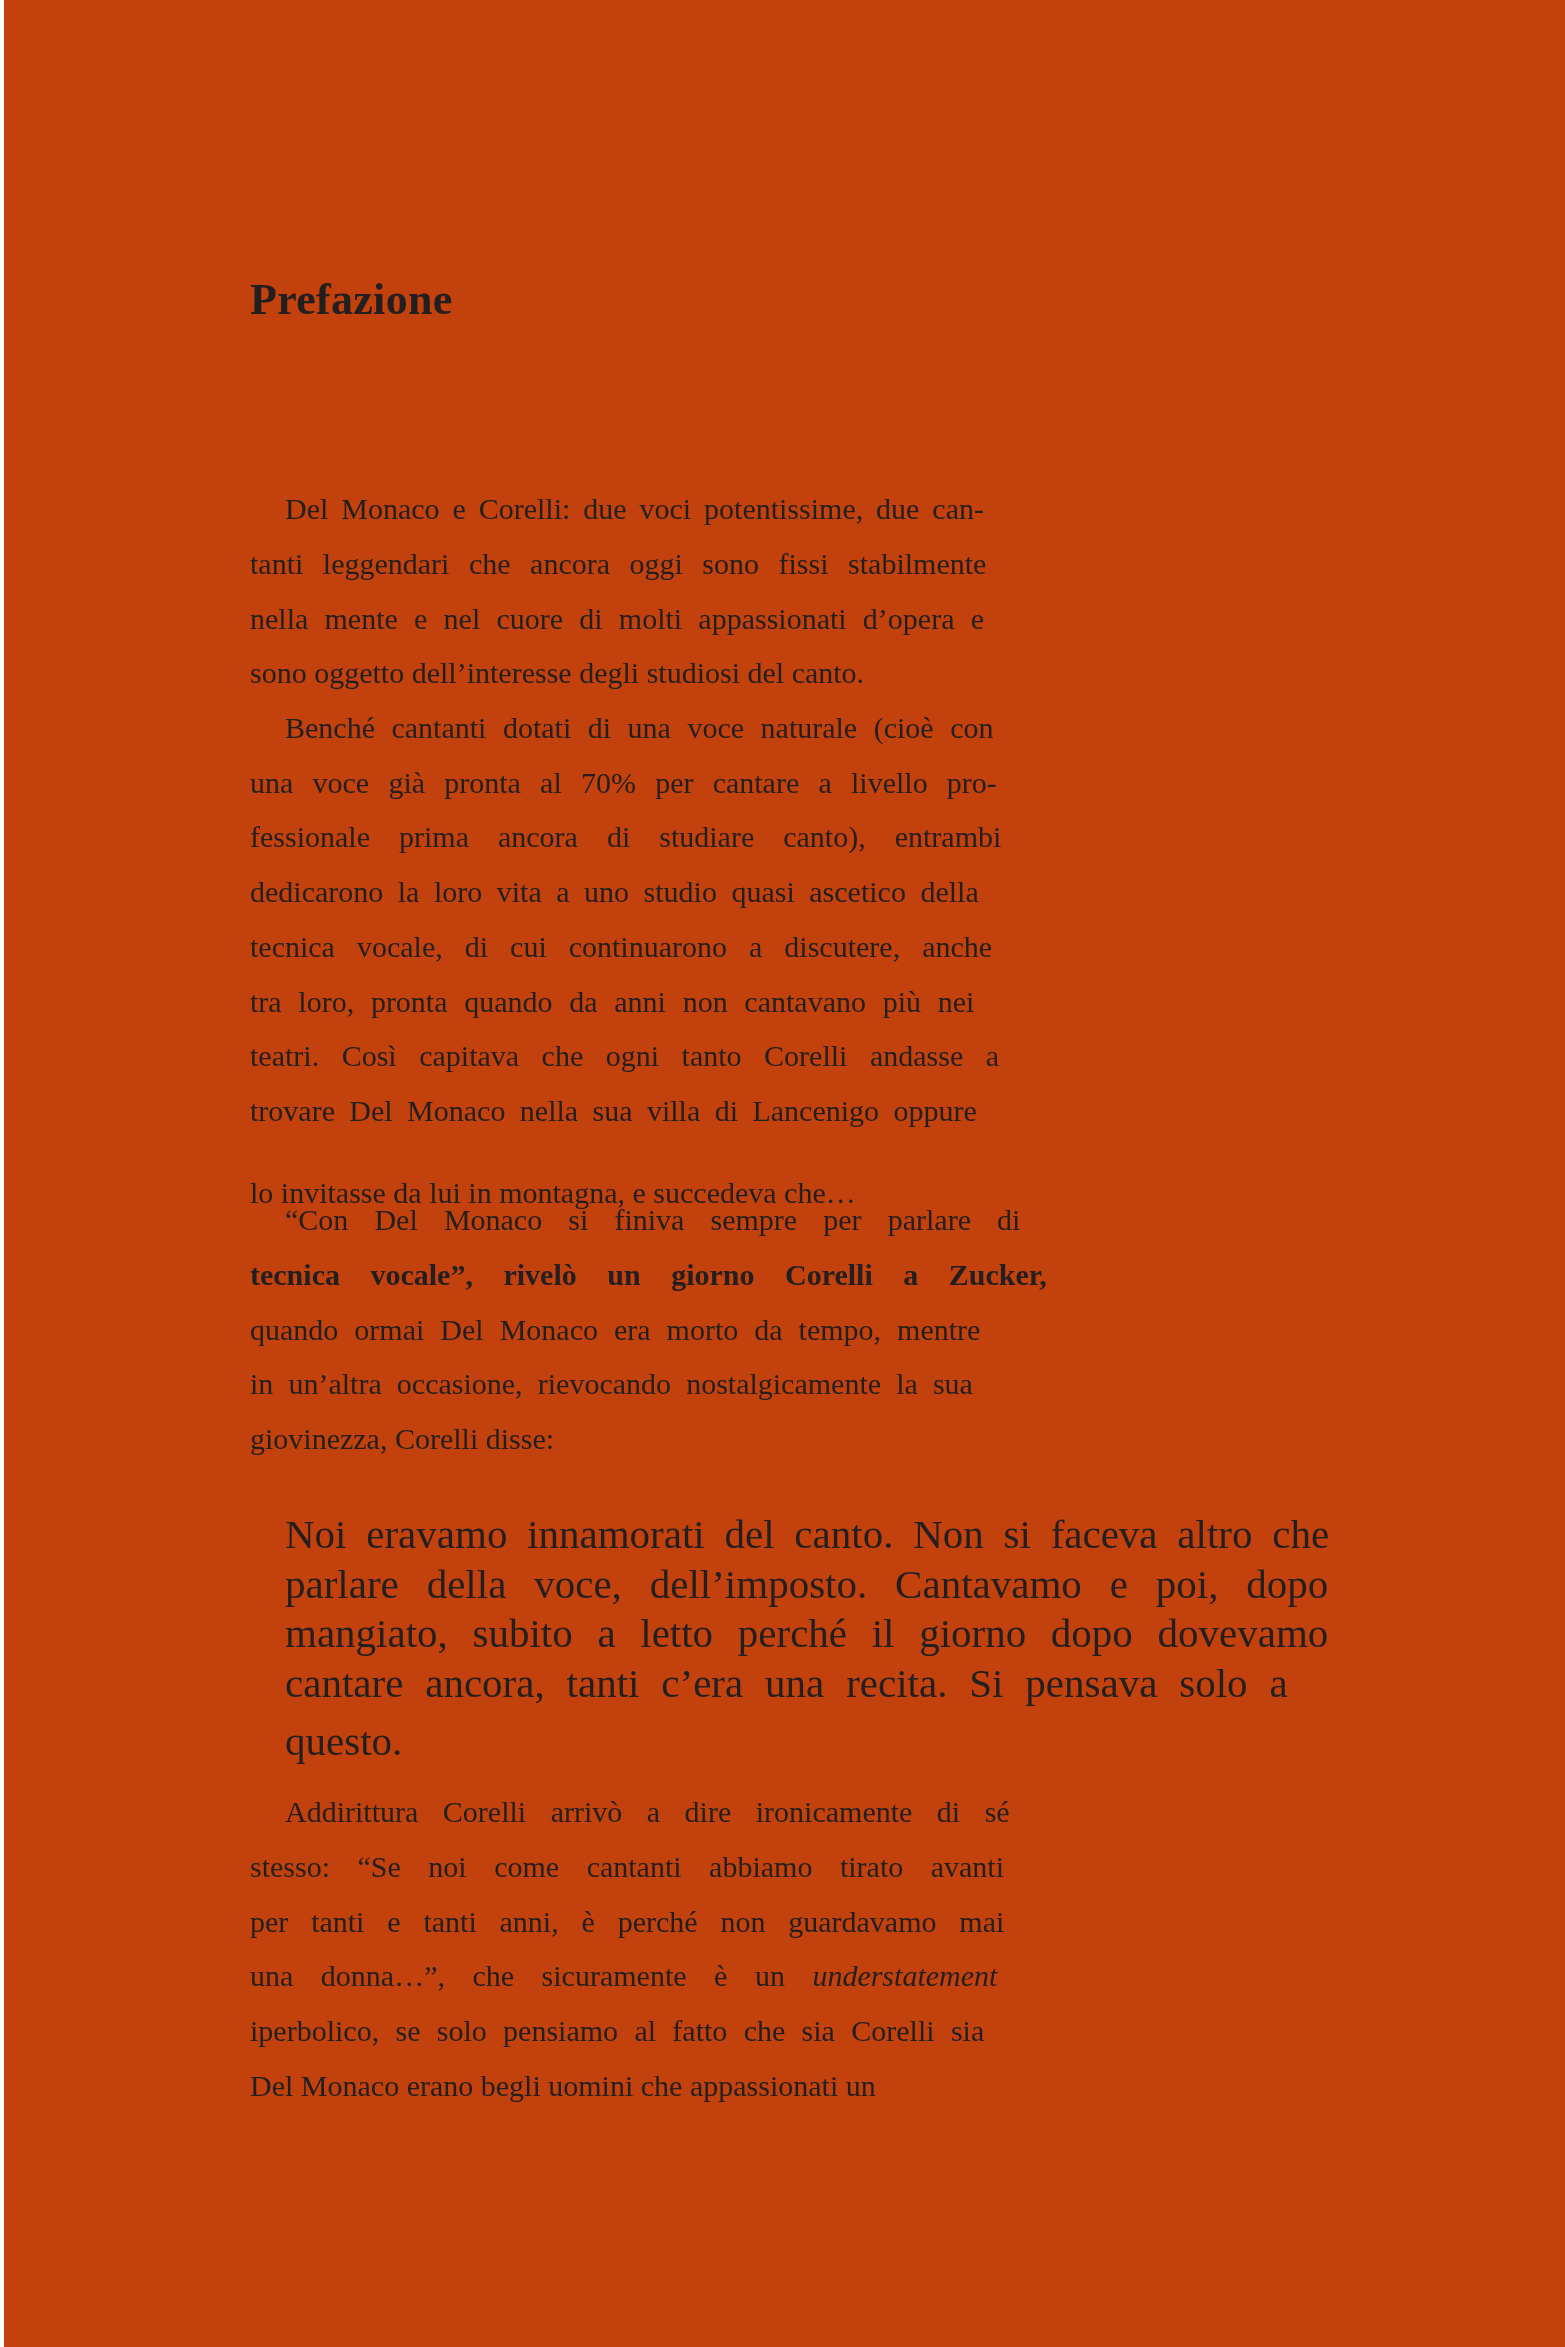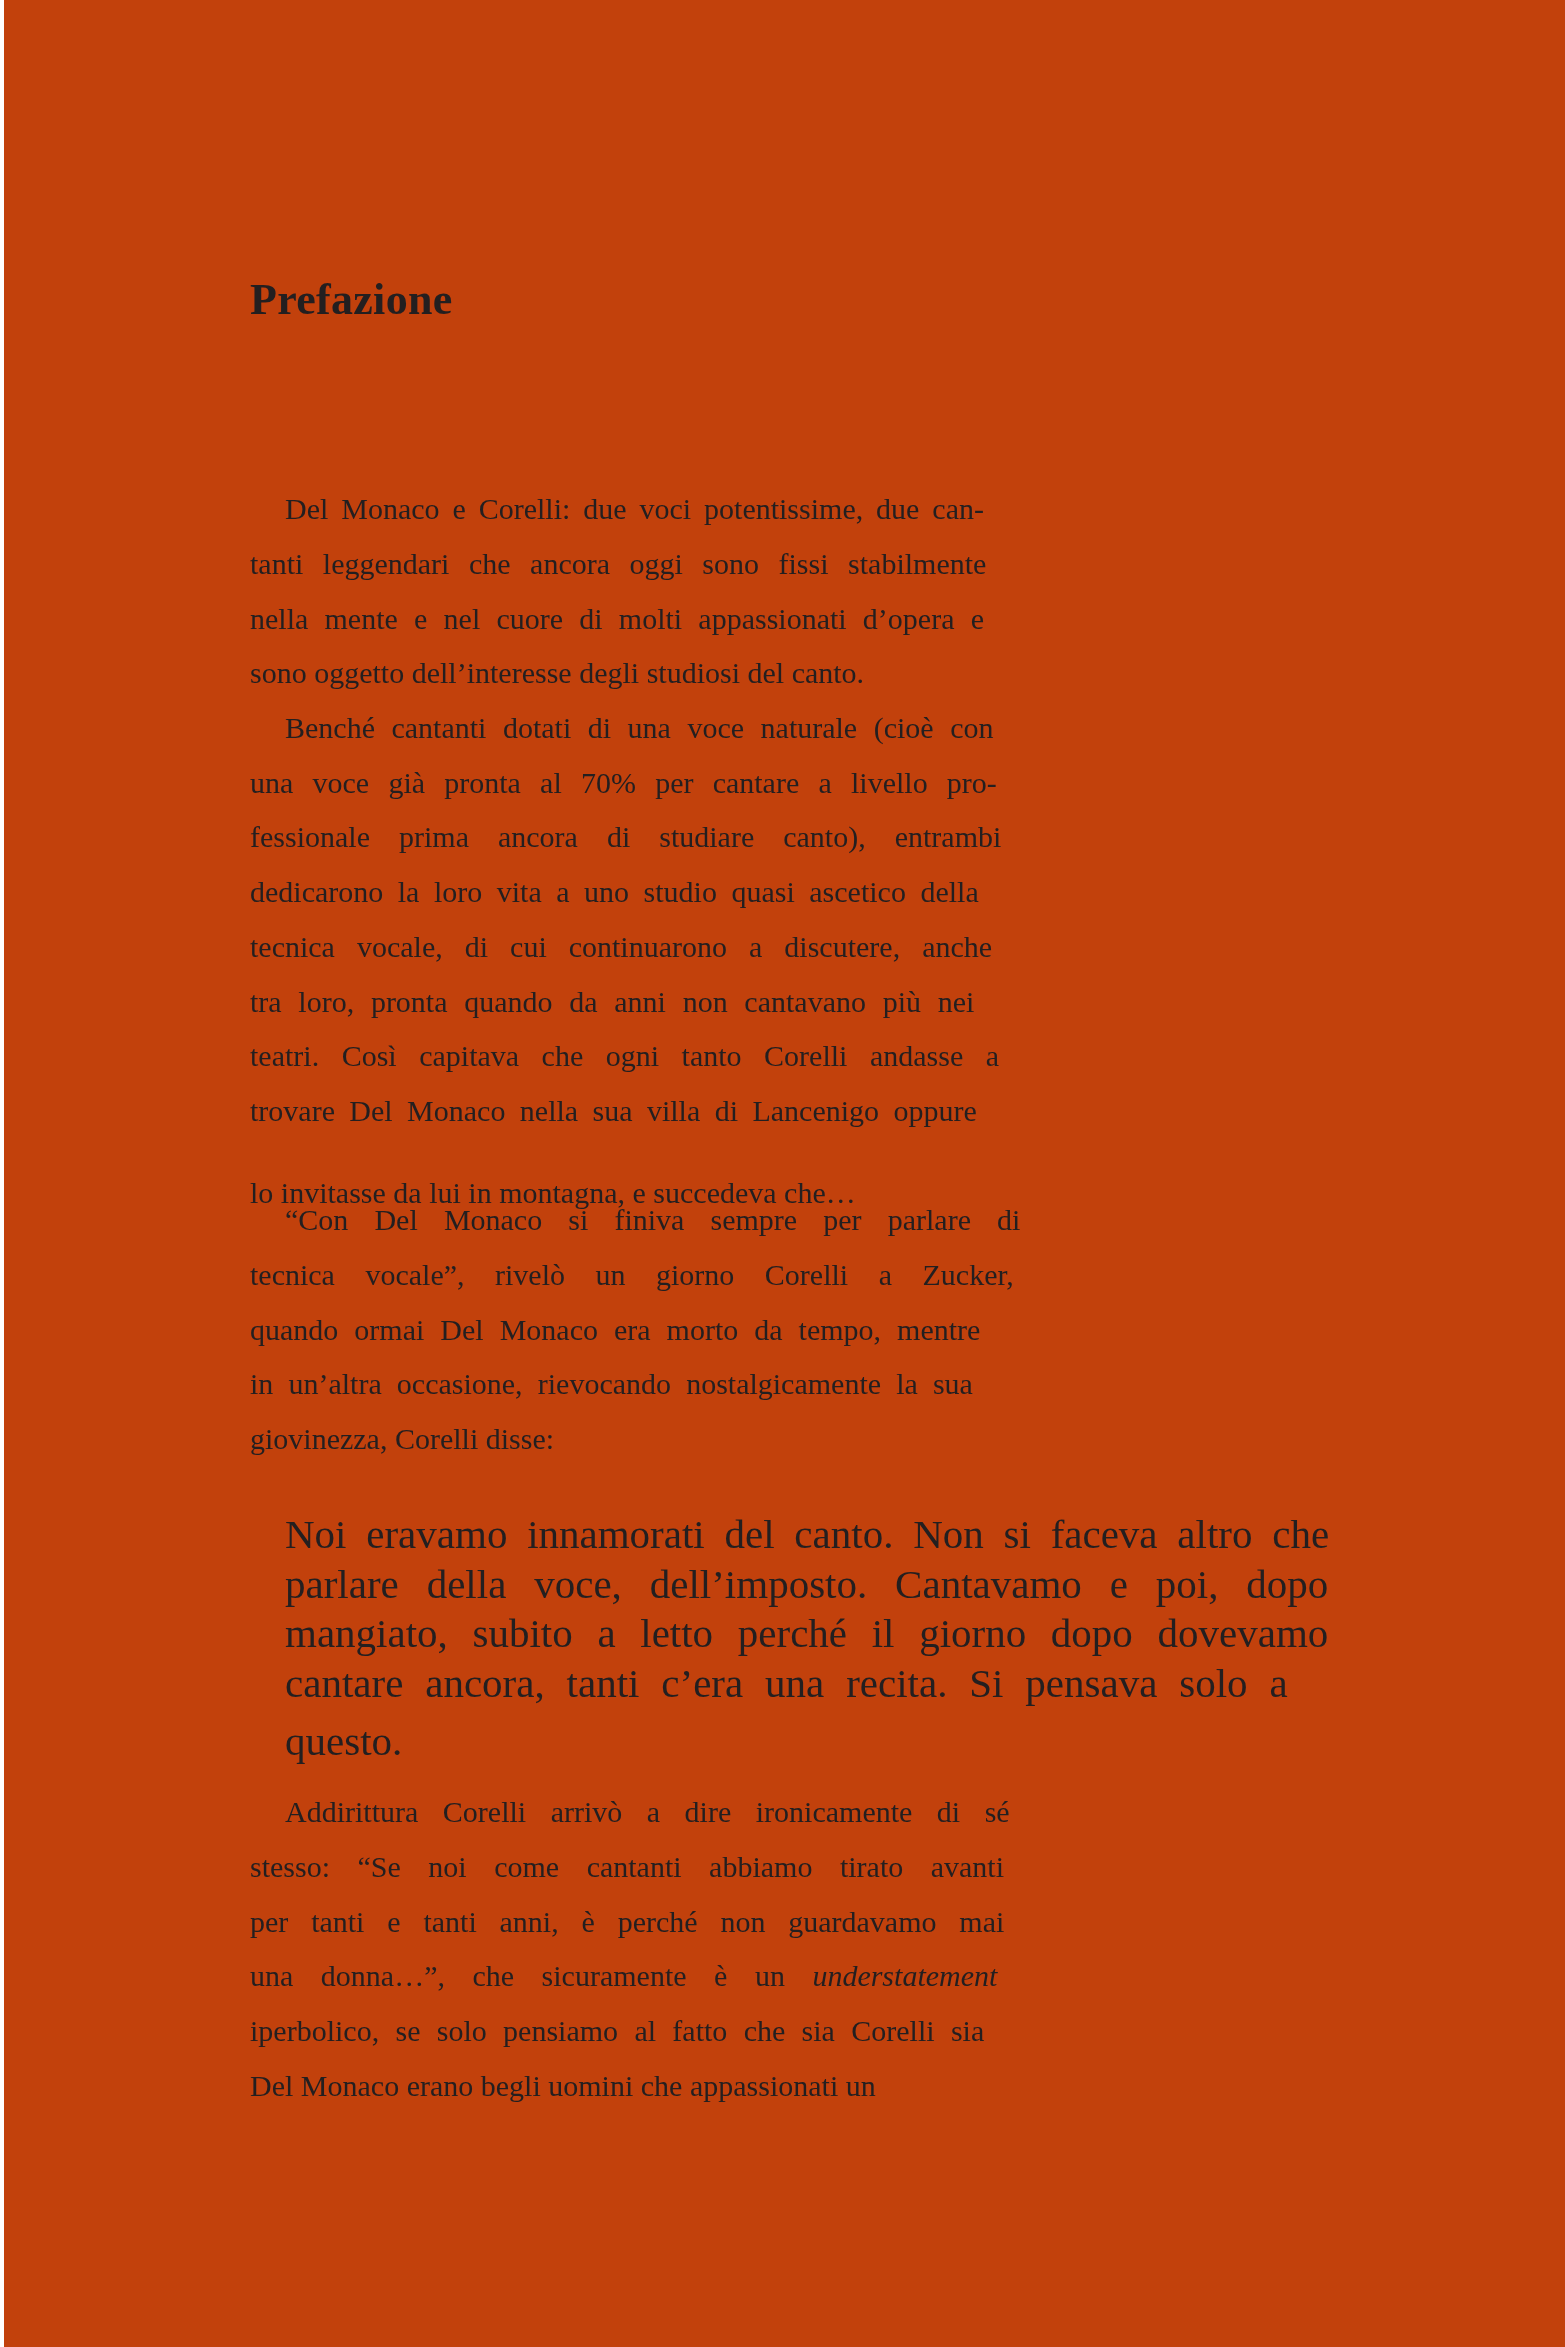--- a/index.html
+++ b/index.html
@@ -70,21 +70,21 @@
         <div class="line body" style="top: 822px; word-spacing: 21.5px; text-align: right;"><span class="w">fessionale</span> <span class="w">prima</span> <span class="w">ancora</span> <span class="w">di</span> <span class="w">studiare</span> <span class="w">canto),</span> <span class="w">entrambi</span></div>
         <div class="line body" style="top: 877px; word-spacing: 7px;"><span class="w">dedicarono</span> <span class="w">la</span> <span class="w">loro</span> <span class="w">vita</span> <span class="w">a</span> <span class="w">uno</span> <span class="w">studio</span> <span class="w">quasi</span> <span class="w">ascetico</span> <span class="w">della</span></div>
         <div class="line body" style="top: 932px; word-spacing: 14.5px;"><span class="w">tecnica</span> <span class="w">vocale,</span> <span class="w">di</span> <span class="w">cui</span> <span class="w">continuarono</span> <span class="w">a</span> <span class="w">discutere,</span> <span class="w">anche</span></div>
         <div class="line body" style="top: 987px; word-spacing: 9.2px;"><span class="w">tra</span> <span class="w">loro,</span> <span class="w">pronta</span> <span class="w">quando</span> <span class="w">da</span> <span class="w">anni</span> <span class="w">non</span> <span class="w">cantavano</span> <span class="w">più</span> <span class="w">nei</span></div>
         <div class="line body" style="top: 1041px; word-spacing: 15px;"><span class="w">teatri.</span> <span class="w">Così</span> <span class="w">capitava</span> <span class="w">che</span> <span class="w">ogni</span> <span class="w">tanto</span> <span class="w">Corelli</span> <span class="w">andasse</span> <span class="w">a</span></div>
         <div class="line body" style="top: 1096px; word-spacing: 6.9px;"><span class="w">trovare</span> <span class="w">Del</span> <span class="w">Monaco</span> <span class="w">nella</span> <span class="w">sua</span> <span class="w">villa</span> <span class="w">di</span> <span class="w">Lancenigo</span> <span class="w">oppure</span></div>
         <div class="line body" style="top: 1151px; margin-top: 27px;"><span class="w">lo</span> <span class="w">invitasse</span> <span class="w">da</span> <span class="w">lui</span> <span class="w">in</span> <span class="w">montagna,</span> <span class="w">e</span> <span class="w">succedeva</span> <span class="w">che…</span></div>
       </div>
       <div>
         <div class="line body indent" style="top: 1205px; word-spacing: 18.6px;"><span class="w">“Con</span> <span class="w">Del</span> <span class="w">Monaco</span> <span class="w">si</span> <span class="w">finiva</span> <span class="w">sempre</span> <span class="w">per</span> <span class="w">parlare</span> <span class="w">di</span></div>
-        <div class="line body" style="top: 1260px; word-spacing: 23px;"><span class="w">tecnica</span> <span class="w">vocale”,</span> <span class="w">rivelò</span> <span class="w">un</span> <span class="w">giorno</span> <span class="w">Corelli</span> <span class="w">a</span> <span class="w">Zucker,</span></div>
+        <div class="line body" style="top: 1260px; word-spacing: 23px; font-weight: bold;"><span class="w">tecnica</span> <span class="w">vocale”,</span> <span class="w">rivelò</span> <span class="w">un</span> <span class="w">giorno</span> <span class="w">Corelli</span> <span class="w">a</span> <span class="w">Zucker,</span></div>
         <div class="line body" style="top: 1315px; word-spacing: 8.5px;"><span class="w">quando</span> <span class="w">ormai</span> <span class="w">Del</span> <span class="w">Monaco</span> <span class="w">era</span> <span class="w">morto</span> <span class="w">da</span> <span class="w">tempo,</span> <span class="w">mentre</span></div>
         <div class="line body" style="top: 1369px; word-spacing: 7.6px;"><span class="w">in</span> <span class="w">un’altra</span> <span class="w">occasione,</span> <span class="w">rievocando</span> <span class="w">nostalgicamente</span> <span class="w">la</span> <span class="w">sua</span></div>
         <div class="line body" style="top: 1424px;"><span class="w">giovinezza,</span> <span class="w">Corelli</span> <span class="w">disse:</span></div>
       </div>
       <div>
         <div class="line quote" style="top: 1514px; word-spacing: 9.5px;"><span class="w">Noi</span> <span class="w">eravamo</span> <span class="w">innamorati</span> <span class="w">del</span> <span class="w">canto.</span> <span class="w">Non</span> <span class="w">si</span> <span class="w">faceva</span> <span class="w">altro</span> <span class="w">che</span></div>
         <div class="line quote" style="top: 1564px; word-spacing: 17.6px;"><span class="w">parlare</span> <span class="w">della</span> <span class="w">voce,</span> <span class="w">dell’imposto.</span> <span class="w">Cantavamo</span> <span class="w">e</span> <span class="w">poi,</span> <span class="w">dopo</span></div>
         <div class="line quote" style="top: 1613px; word-spacing: 14.4px;"><span class="w">mangiato,</span> <span class="w">subito</span> <span class="w">a</span> <span class="w">letto</span> <span class="w">perché</span> <span class="w">il</span> <span class="w">giorno</span> <span class="w">dopo</span> <span class="w">dovevamo</span></div>
         <div class="line quote" style="top: 1663px; word-spacing: 11.6px;"><span class="w">cantare</span> <span class="w">ancora,</span> <span class="w">tanti</span> <span class="w">c’era</span> <span class="w">una</span> <span class="w">recita.</span> <span class="w">Si</span> <span class="w">pensava</span> <span class="w">solo</span> <span class="w">a</span></div>
         <div class="line quote" style="top: 1713px; margin-top: 8px;"><span class="w">questo.</span></div>

